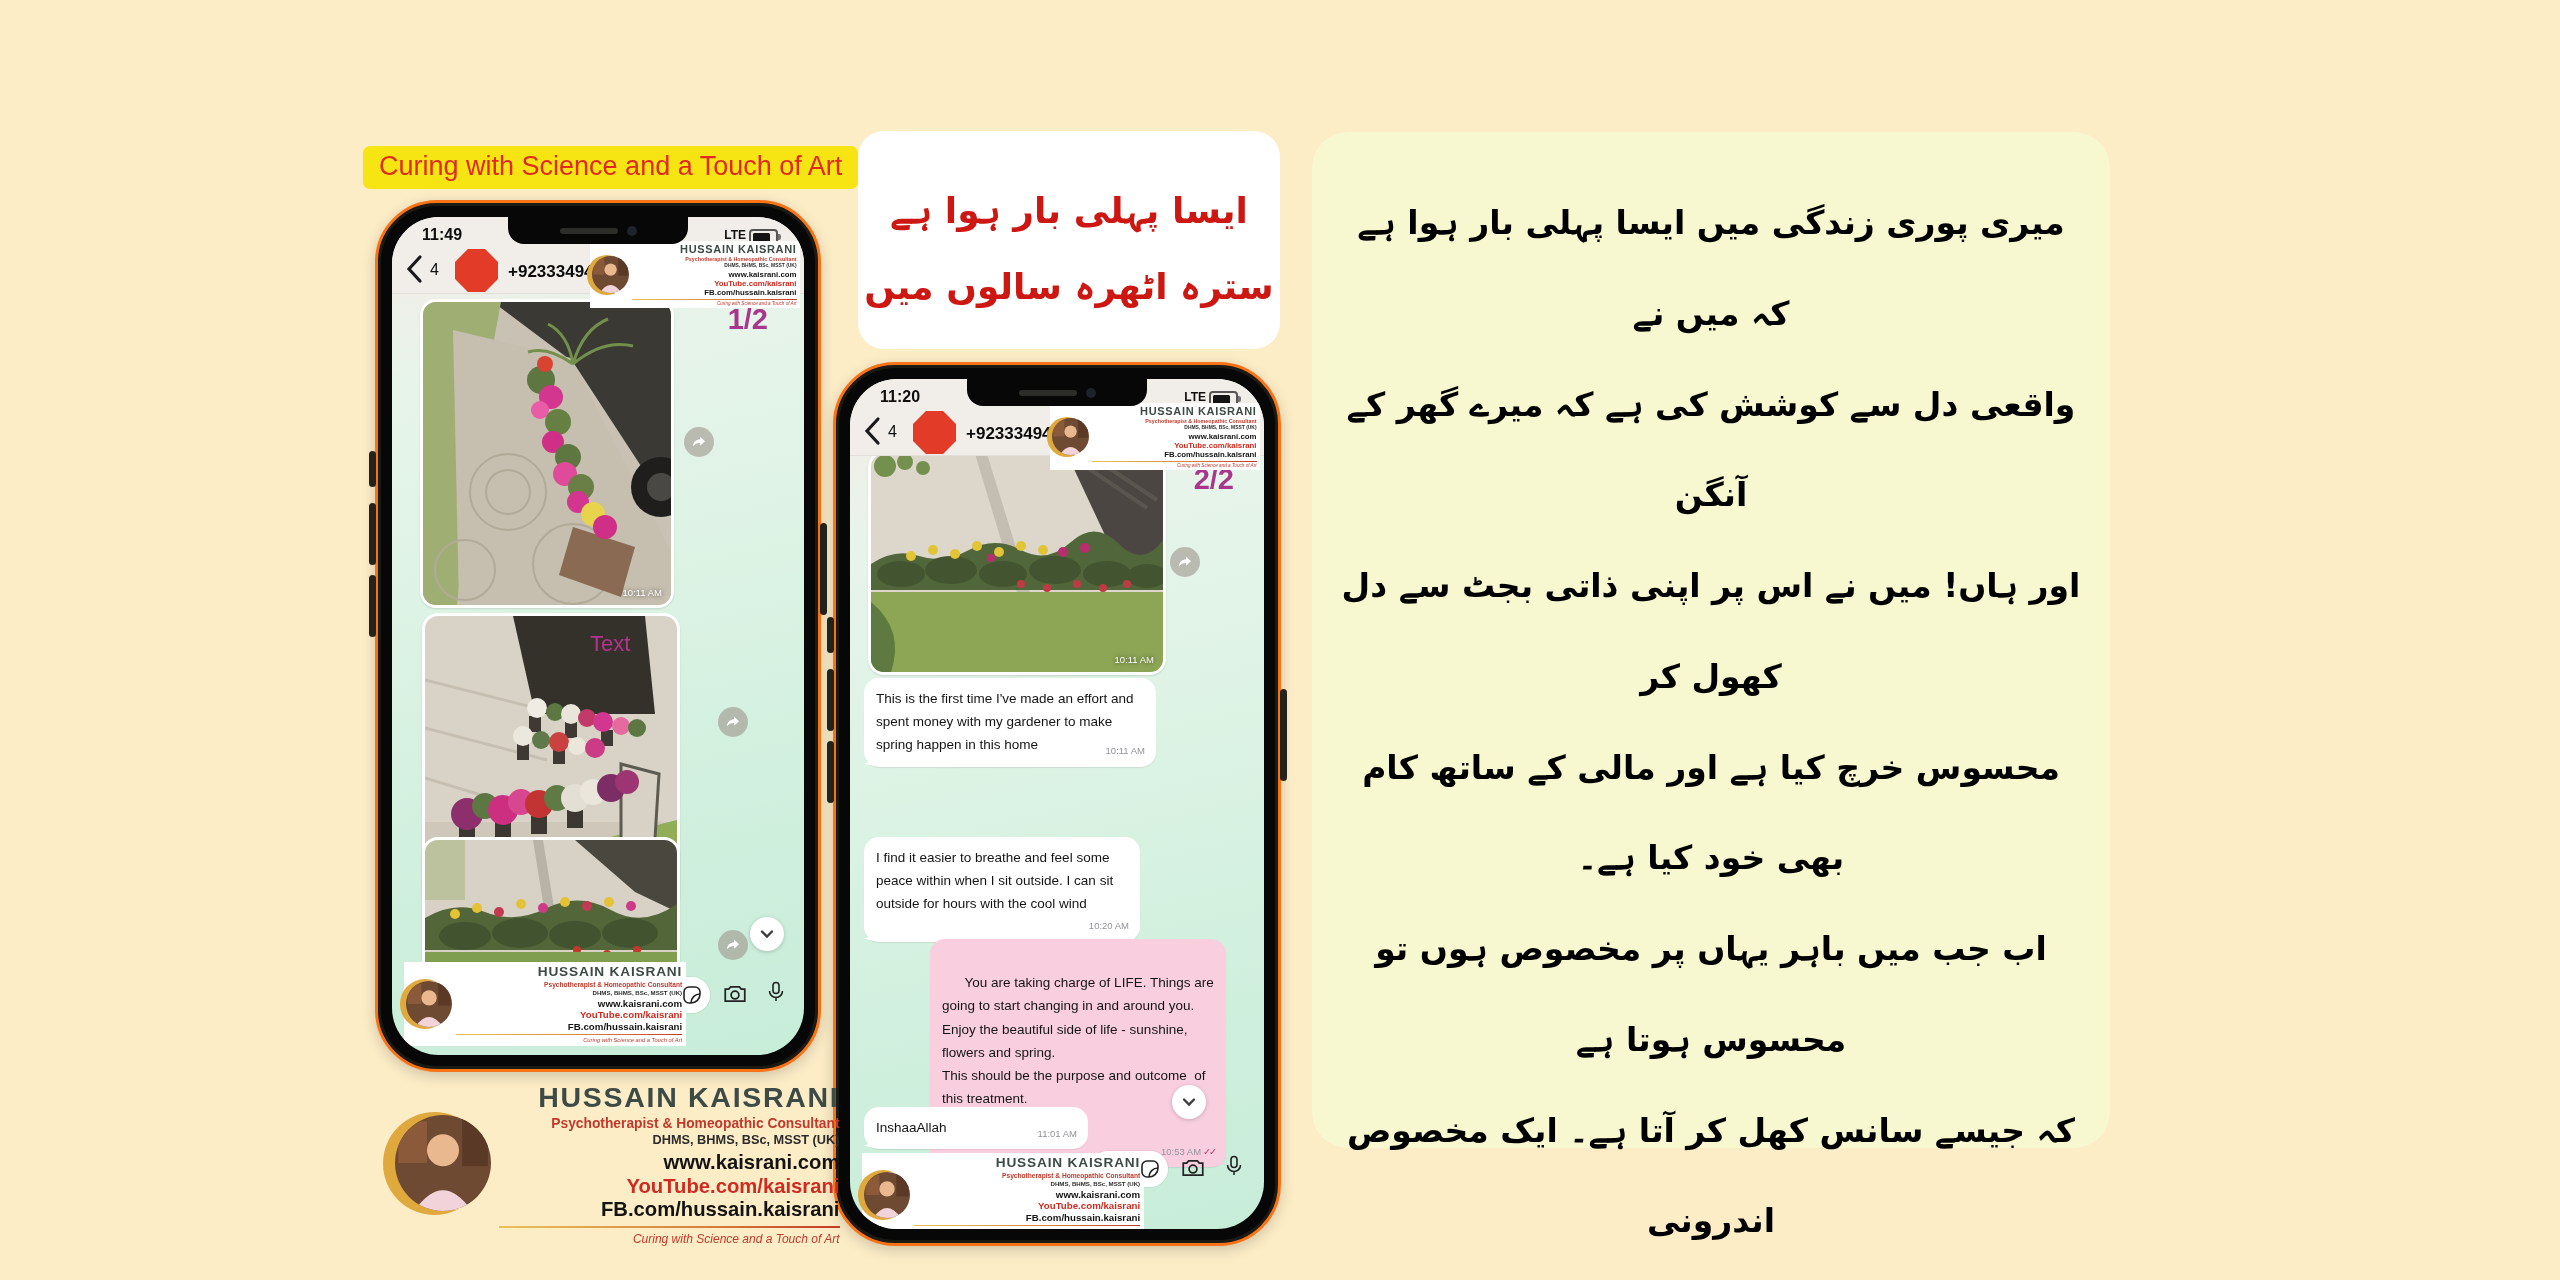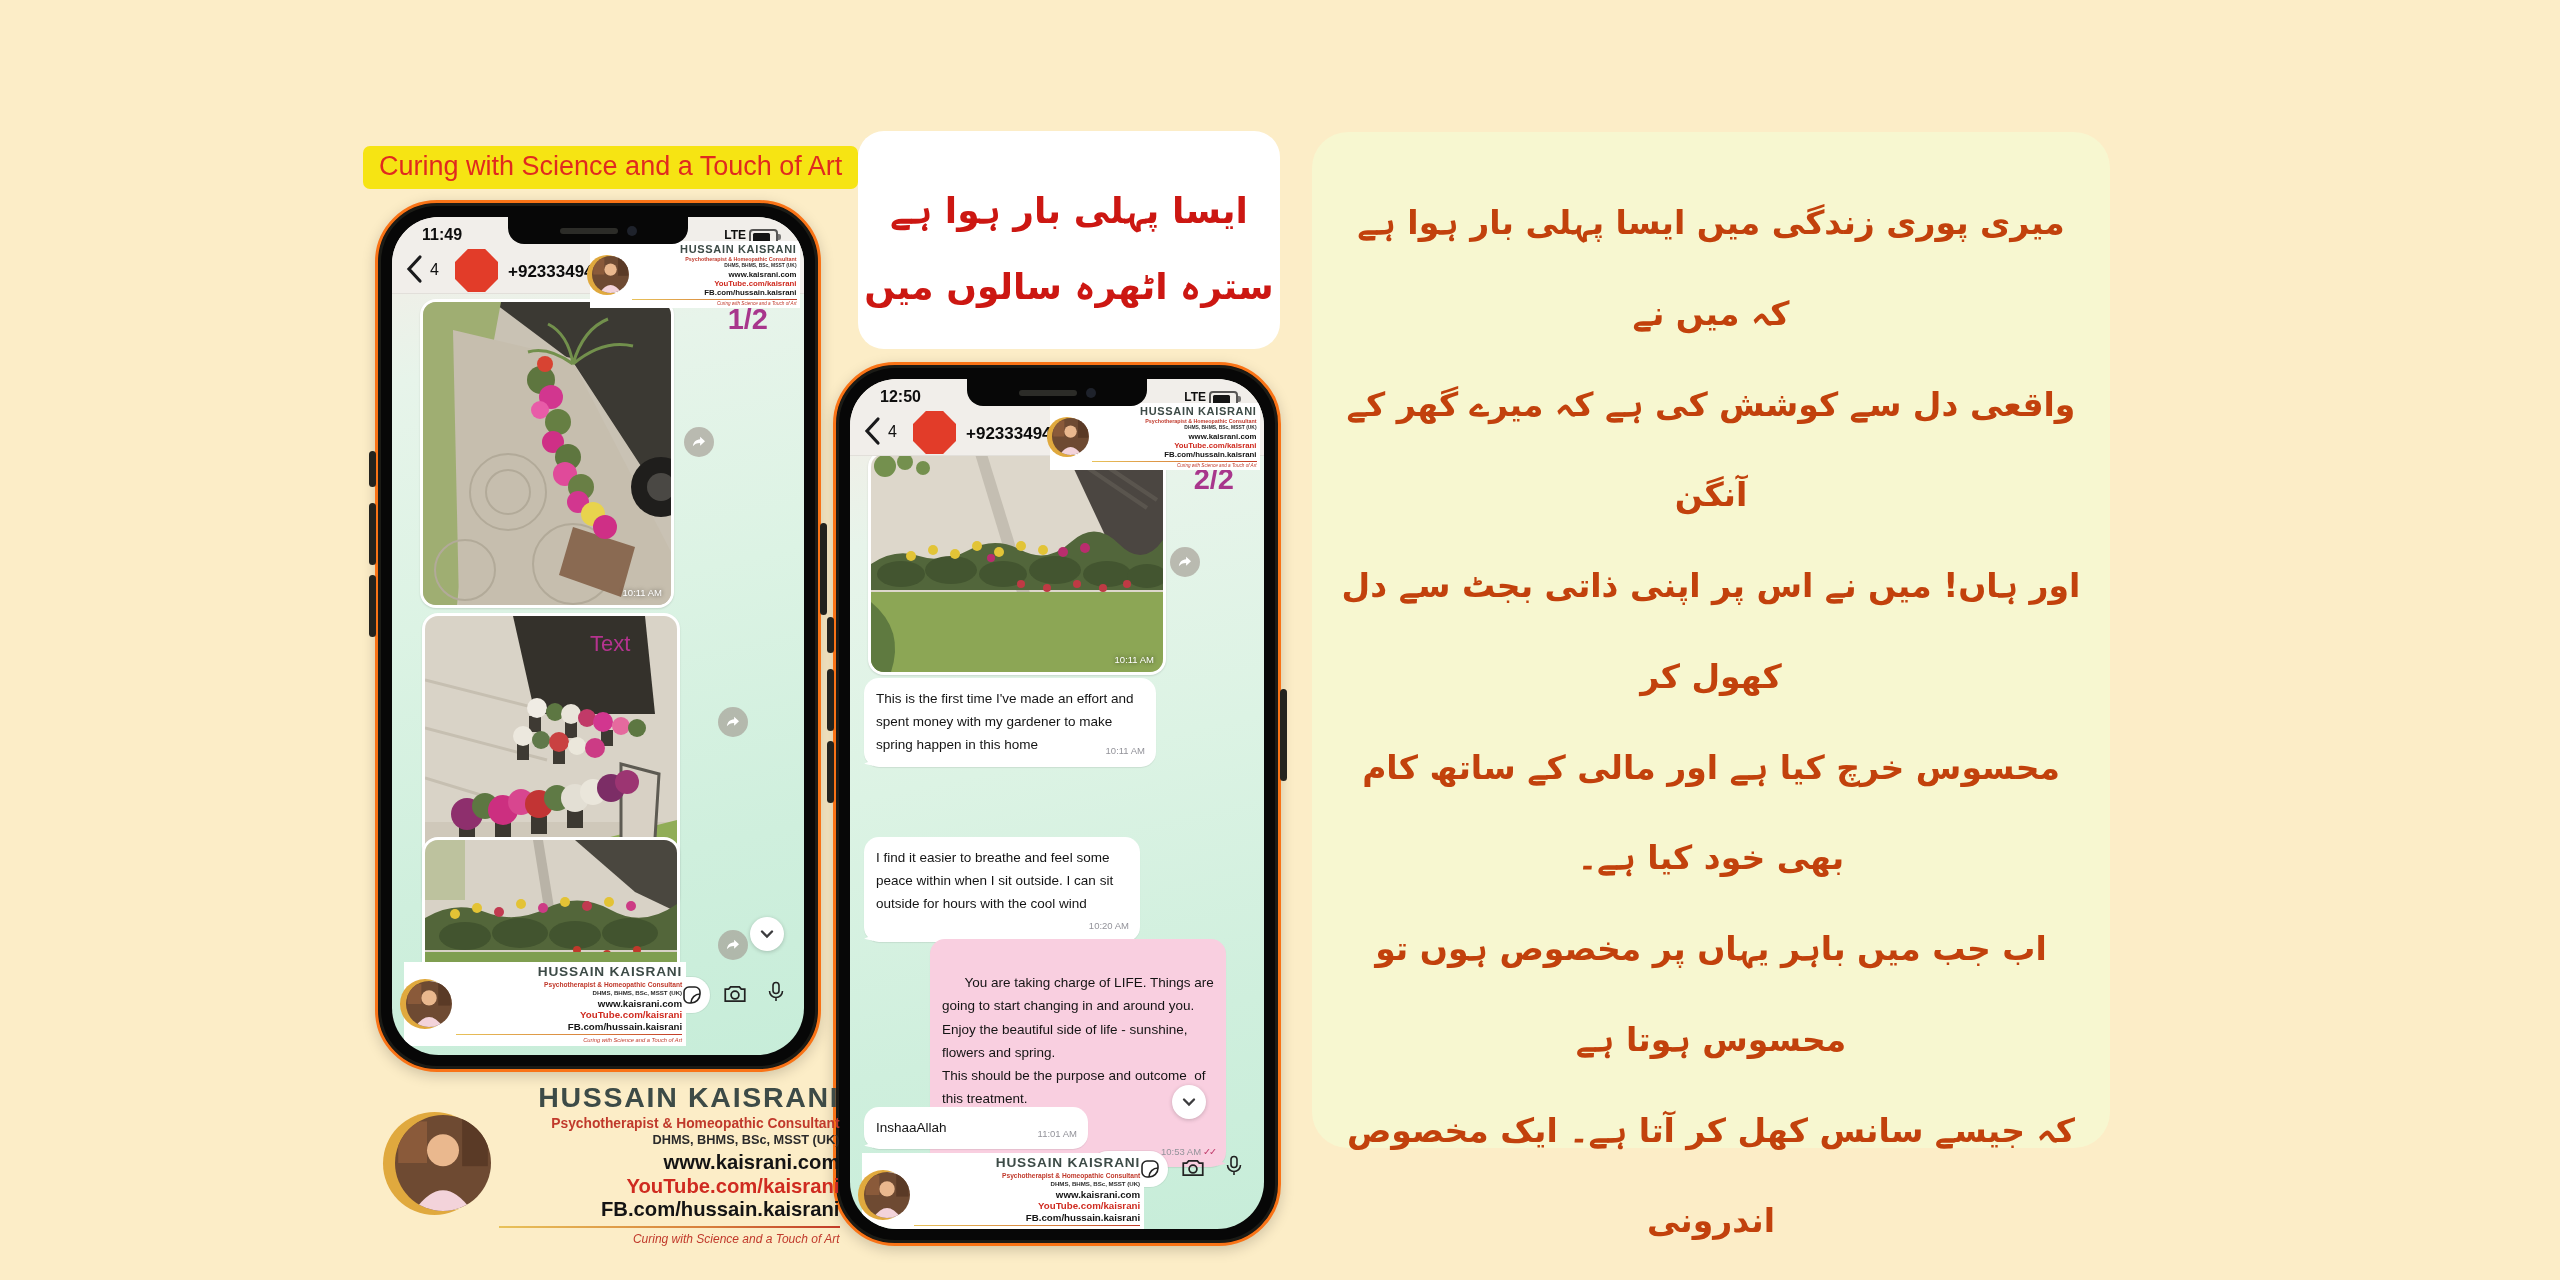--- a/index.html
+++ b/index.html
@@ -86,21 +86,21 @@
   .bdiv{height:.14em;background:linear-gradient(90deg,#e8c25a 0%,#d8803c 60%,#c23a28 100%);
         margin:.22em 0 .28em}
   .btag{font-size:.8em;font-style:italic;color:#c0392b}
 
   
   .ucard{position:absolute;left:858px;top:131px;width:422px;height:218px;background:#fff;
          border-radius:26px;z-index:5;text-align:center;padding-top:42px;box-sizing:border-box}
   .ucard .uline{font-size:36px;line-height:2.1;color:#cc1712;font-weight:bold}
   .upanel{position:absolute;left:1312px;top:132px;width:798px;height:1016px;background:#f7f7d0;
           border-radius:36px;z-index:1;text-align:center;padding:46px 28px;box-sizing:border-box}
-  .upanel .uline{font-size:33px;line-height:2.75;color:#c2410c;font-weight:600}
+  .upanel .uline{font-size:33px;line-height:2.75;color:#000000;font-weight:600}
 </style>
 </head>
 <body>
 
 <div class="banner">Curing with Science and a Touch of Art</div>
 
 <div class="phone" style="left:375px;top:200px;width:440px;height:866px">
   <div class="sbtn" style="left:-9px;top:248px;height:36px"></div>
   <div class="sbtn" style="left:-9px;top:300px;height:62px"></div>
   <div class="sbtn" style="left:-9px;top:372px;height:62px"></div>
@@ -368,21 +368,21 @@
   <div class="sbtn" style="left:-9px;top:376px;height:62px"></div>
   <div class="sbtn" style="right:-9px;top:324px;height:92px"></div>
 
   <div class="screen">
     <div class="notch">
       <div class="speaker"></div>
       <div class="camdot"></div>
     </div>
 
     <div class="chat-header"></div>
-    <div class="st-time">12:50</div>
+    <div class="st-time">11:20</div>
     <div class="st-net">LTE</div>
     <div class="batt"></div>
     <div class="back">
       <svg viewBox="0 0 24 30" width="24" height="30">
           <path d="M16 3 5 15l11 12" stroke="#1a1a1c" stroke-width="3.2" fill="none" stroke-linecap="round"></path>
         </svg>
     </div>
     <div class="unread">4</div>
     <div class="octagon"></div>
     <div class="phnum">+92333494</div>

